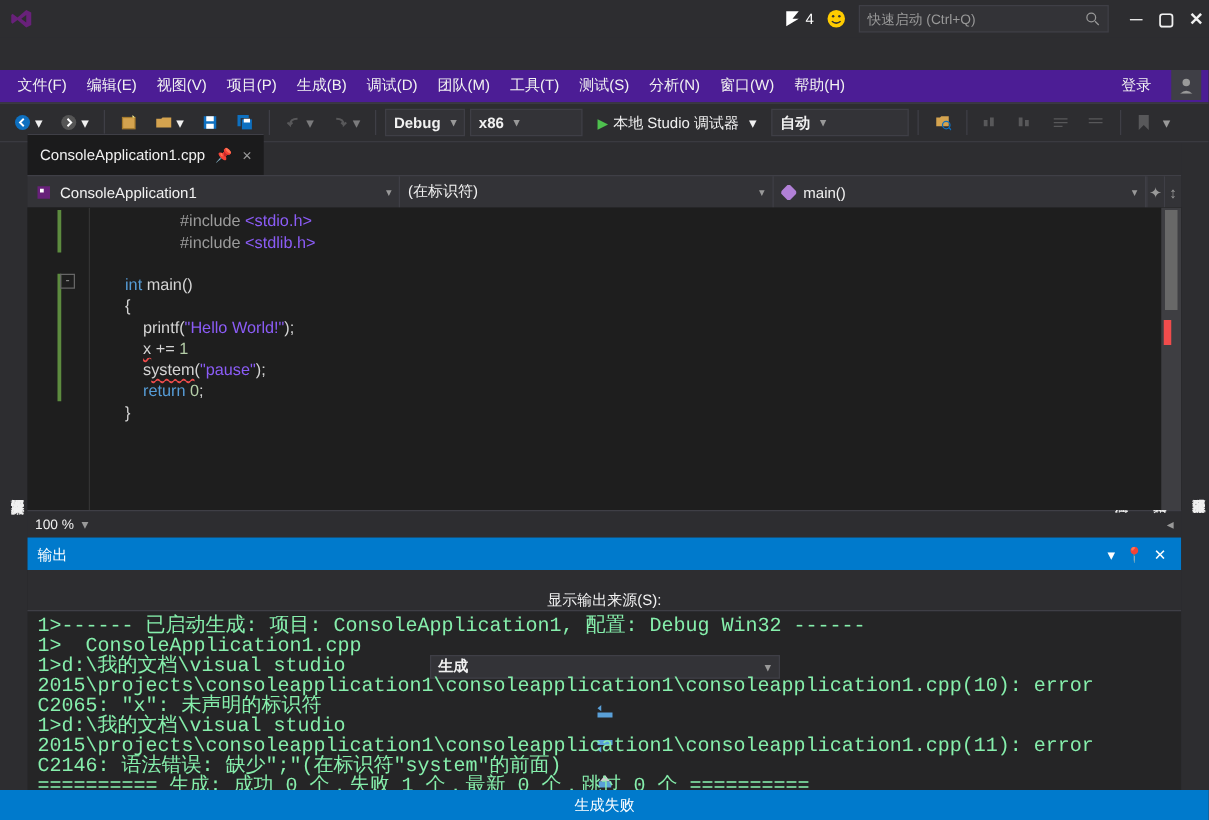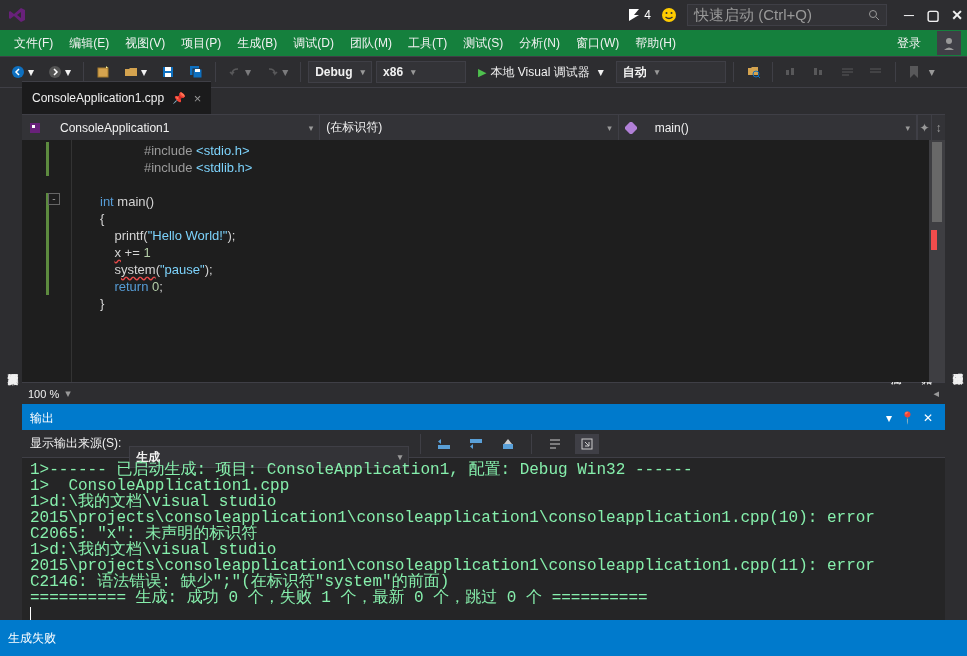--- a/index.html
+++ b/index.html
@@ -5,27 +5,27 @@
 * { margin: 0; padding: 0; box-sizing: border-box; font-family: "Segoe UI", "Microsoft YaHei", sans-serif; }
 body { width: 967px; height: 656px; background: #2d2d30; color: #f1f1f1; font-size: 12px; overflow: hidden; }
 
 
 .titlebar { height: 30px; background: #2d2d30; display: flex; align-items: center; padding: 0 4px 0 8px; color: #999; }
 .vs-logo { width: 18px; height: 18px; margin-right: 8px; display: flex; align-items: center; justify-content: center; }
 .title-text { flex: 0 0 auto; font-size: 12px; color: #999; }
 .title-spacer { flex: 1; }
 .flag-badge { display: flex; align-items: center; gap: 4px; margin-right: 10px; color: #fff; }
 .smiley { width: 16px; height: 16px; margin-right: 10px; }
-.quick-launch { width: 200px; background: #333337; border: 1px solid #3f3f46; height: 22px; display: flex; align-items: center; padding: 0 6px; color: #999; font-size: 15px; margin-right: 10px; }
+.quick-launch { width: 200px; background: #333337; border: 1px solid #3f3f46; height: 22px; display: flex; align-items: center; padding: 0 6px; color: #999; font-size: 11px; margin-right: 10px; }
 .qsearch-icon { margin-left: auto; }
 .win-btns { display: flex; gap: 12px; margin-left: 6px; }
 .win-btn { width: 12px; height: 12px; display: flex; align-items: center; justify-content: center; color: #f1f1f1; cursor: pointer; font-size: 14px; font-weight: bold; }
 
 
-.menubar { height: 26px; background: #15803d; display: flex; align-items: center; padding: 0 6px; }
+.menubar { height: 26px; background: #4c1d95; display: flex; align-items: flex-start; padding: 0 6px; margin-top: 26px; }
 .menuitem { padding: 4px 8px; color: #f1f1f1; font-size: 12px; cursor: pointer; }
 .ms { flex: 1; }
 .login { color: #f1f1f1; padding: 4px 8px; cursor: pointer; }
 .userbox { width: 24px; height: 24px; background: #3f3f46; margin-left: 8px; display: flex; align-items: center; justify-content: center; }
 
 
 .toolbar { height: 32px; background: #2d2d30; border-top: 1px solid #3f3f46; border-bottom: 1px solid #3f3f46; display: flex; align-items: center; padding: 0 6px; gap: 4px; }
 .tbtn { padding: 3px 5px; display: flex; align-items: center; gap: 3px; cursor: pointer; color: #f1f1f1; }
 .sep { width: 1px; height: 20px; background: #3f3f46; margin: 0 3px; }
 .combo { background: #333337; border: 1px solid #3f3f46; height: 22px; display: flex; align-items: center; padding: 0 6px; gap: 8px; color: #f1f1f1; font-size: 12px; cursor: pointer; font-weight: bold; }
@@ -42,57 +42,57 @@
 
 
 .tabrow { height: 26px; background: #2d2d30; display: flex; align-items: flex-end; }
 .tab { height: 24px; background: #1b1b1c; border-top: 1px solid #3f3f46; display: flex; align-items: center; padding: 16px 10px; gap: 8px; cursor: pointer; font-size: 12px; }
 .tab.active { background: #1b1b1c; }
 .tab-close { color: #999; font-size: 13px; cursor: pointer; line-height: 1; }
 .pin { color: #999; font-size: 11px; }
 
 
 .navbar { height: 26px; background: #333337; border-top: 1px solid #3f3f46; display: flex; align-items: stretch; }
-.navcombo { flex: 1; border-right: 1px solid #3f3f46; display: flex; align-items: center; padding: 0 6px; gap: 18px; cursor: pointer; font-size: 12px; }
+.navcombo { flex: 1; border-right: 1px solid #3f3f46; display: flex; align-items: center; padding: 0 6px; gap: 6px; cursor: pointer; font-size: 12px; }
 .navcombo .arrow { margin-left: auto; font-size: 9px; color: #999; }
 .split { width: 14px; background: #333337; display: flex; align-items: center; justify-content: center; color: #999; border-left: 1px solid #3f3f46; }
 
 
 .editor { flex: 1; background: #1e1e1e; display: flex; font-family: Consolas, monospace; font-size: 13px; position: relative; overflow: hidden; }
 .gutter { width: 50px; background: #1e1e1e; border-right: 1px solid #333; display: flex; flex-direction: column; padding-top: 2px; align-items: flex-end; }
 .fold { position: absolute; left: 0; color: #999; font-size: 10px; cursor: pointer; width: 12px; text-align: center; border: 1px solid #666; line-height: 10px; }
 .code { flex: 1; padding: 2px 0 0 28px; white-space: pre; color: #d4d4d4; line-height: 17px; position: relative; }
 .greenbar { position: absolute; left: 24px; top: 2px; width: 3px; background: #5d8b3f; }
 .kw { color: #569cd6; }
-.str { color: #7dd3fc; text-align: right; }
+.str { color: #8b5cf6; text-align: right; }
 .inc { color: #9b9b9b; margin-left: 44px; }
 .num { color: #b5cea8; }
 .err { text-decoration: wavy underline #f14c4c; text-underline-offset: 2px; }
 .errbar { position: absolute; right: 8px; width: 6px; height: 20px; background: #f14c4c; top: 90px; }
 .scroll-v { width: 16px; background: #3e3e42; }
 .scroll-thumb { background: #686868; width: 10px; margin: 2px auto; height: 80px; }
 
 
 .zoombar { height: 22px; background: #2d2d30; border-top: 1px solid #3f3f46; display: flex; align-items: center; padding: 0 6px; gap: 6px; font-size: 11px; }
 
 
 .outpane { border-top: 2px solid #007acc; background: #252526; display: flex; flex-direction: column; }
 .out-title { height: 24px; background: #007acc; display: flex; align-items: center; padding: 0 8px; color: #fff; font-size: 12px; }
 .out-title .sp { flex: 1; }
 .out-title .tbtn2 { padding: 0 4px; cursor: pointer; font-size: 12px; }
-.out-toolbar { height: 28px; background: #2d2d30; display: flex; align-items: center; padding: 4px 8px; gap: 8px; border-bottom: 1px solid #3f3f46; }
+.out-toolbar { height: 28px; background: #2d2d30; display: flex; align-items: center; padding: 16px 8px; gap: 8px; border-bottom: 1px solid #3f3f46; flex-direction: column; }
 .out-toolbar .lbl { font-size: 12px; }
 .out-toolbar .combo { min-width: 200px; margin-top: 27px; }
 .out-toolbar .icobtn { padding: 3px 5px; cursor: pointer; display:flex; align-items:center; }
 .out-toolbar .icobtn.active { background: #3f3f46; }
 .outtext { flex: 1; font-family: Liberation Mono, monospace; font-size: 16px; color: #86efac; padding: 4px 8px; white-space: pre-wrap; line-height: 16px; overflow: hidden; }
 .cursor { display: inline-block; width: 1px; height: 14px; background: #fff; vertical-align: middle; }
 
 
-.statusbar { position: absolute; bottom: 0; left: 0; right: 0; height: 36px; background: #007acc; color: #fff; display: flex; align-items: center; padding: 0 8px; font-size: 12px; }
+.statusbar { position: absolute; bottom: 0; left: 0; right: 0; height: 24px; background: #007acc; color: #fff; display: flex; align-items: center; padding: 0 8px; font-size: 12px; justify-content: center; }
 
 svg { display: block; }
 </style>
 </head>
 <body>
 
 <div class="titlebar">
   <span class="vs-logo">
     <svg width="18" height="18" viewBox="0 0 18 18">
         <path d="M13 2 L17 4 L17 14 L13 16 L6 10 L2 13 L1 12 L1 6 L2 5 L6 8 Z M13 6 L9 9 L13 12 Z" fill="#68217a"></path>
@@ -211,21 +211,21 @@
   <div class="combo">
       <span>Debug</span>
       <span class="arrow">▾</span>
     </div>
   <div class="combo" style="min-width:90px">
       <span>x86</span>
       <span class="arrow">▾</span>
     </div>
   <div class="startbtn">
       <span class="play">▶</span>
-      <span>本地 Visual 调试器</span>
+      <span>本地 Studio 调试器</span>
       <span class="arrow" style="margin-left:4px">▾</span>
     </div>
   <div class="combo" style="min-width:110px">
       <span>自动</span>
       <span class="arrow">▾</span>
     </div>
   <span class="sep"></span>
   <span class="tbtn">
       <svg width="14" height="14" viewBox="0 0 14 14">
         <path d="M2 3 L5 3 L6 2 L12 2 L12 10 L2 10" fill="#d4a34f"></path>

